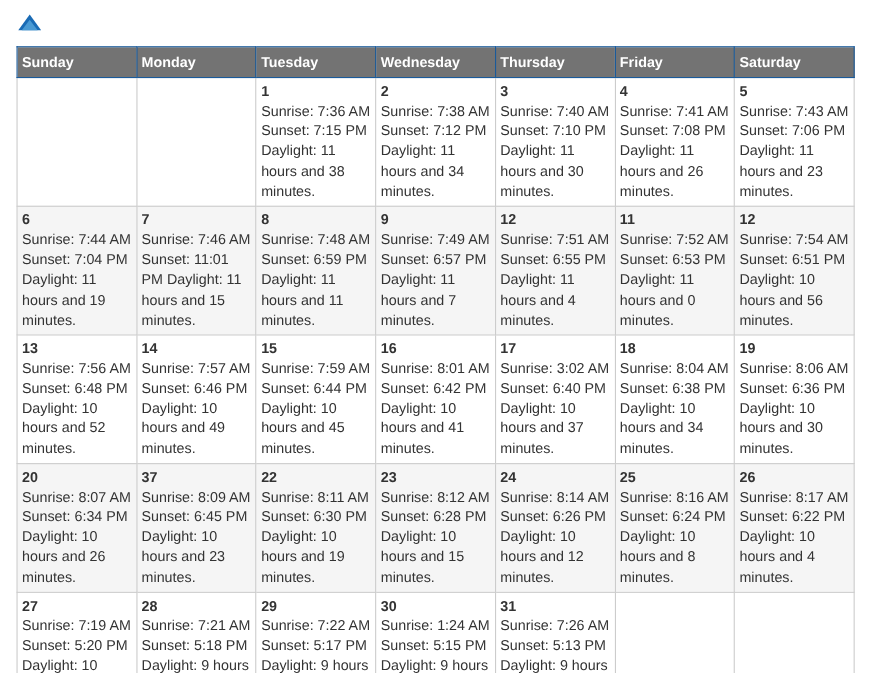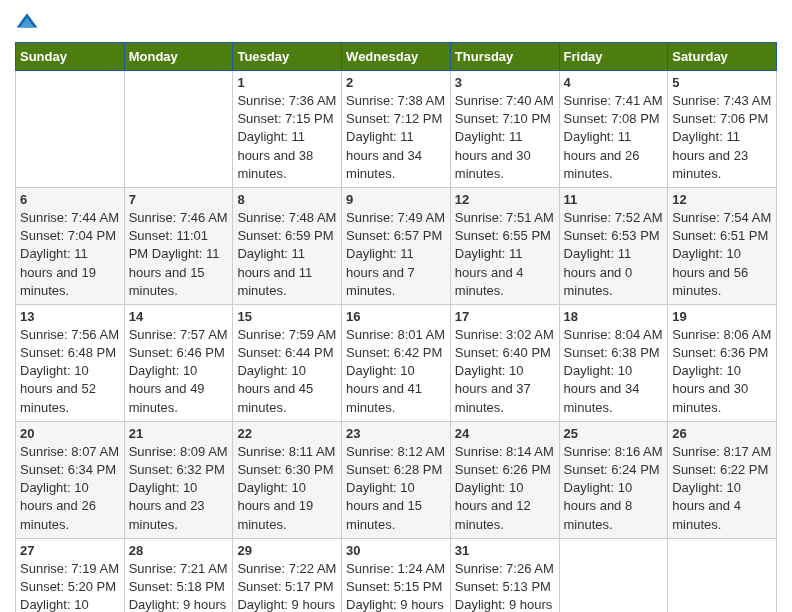--- a/index.html
+++ b/index.html
@@ -51,21 +51,21 @@
     .location-title {
       font-size: 16px;
       color: #555;
     }
     table {
       width: 100%;
       border-collapse: collapse;
       table-layout: fixed;
     }
     thead tr {
-      background-color: #4d7c0f;
+      background-color: #737373;
     }
     thead th {
       color: #fff;
       font-size: 13px;
       padding: 6px 4px;
       text-align: left;
       font-weight: bold;
       border: 1px solid #1a5a9a;
     }
     tbody td {
@@ -253,23 +253,23 @@
         </td>
       </tr>
       <tr>
         <td>
           <span class="day-num">20</span>
           <div class="day-info">Sunrise: 8:07 AM
 Sunset: 6:34 PM
 Daylight: 10 hours and 26 minutes.</div>
         </td>
         <td>
-          <span class="day-num">21</span>
+          <span class="day-num">37</span>
           <div class="day-info">Sunrise: 8:09 AM
-Sunset: 6:32 PM
+Sunset: 6:45 PM
 Daylight: 10 hours and 23 minutes.</div>
         </td>
         <td>
           <span class="day-num">22</span>
           <div class="day-info">Sunrise: 8:11 AM
 Sunset: 6:30 PM
 Daylight: 10 hours and 19 minutes.</div>
         </td>
         <td>
           <span class="day-num">23</span>

